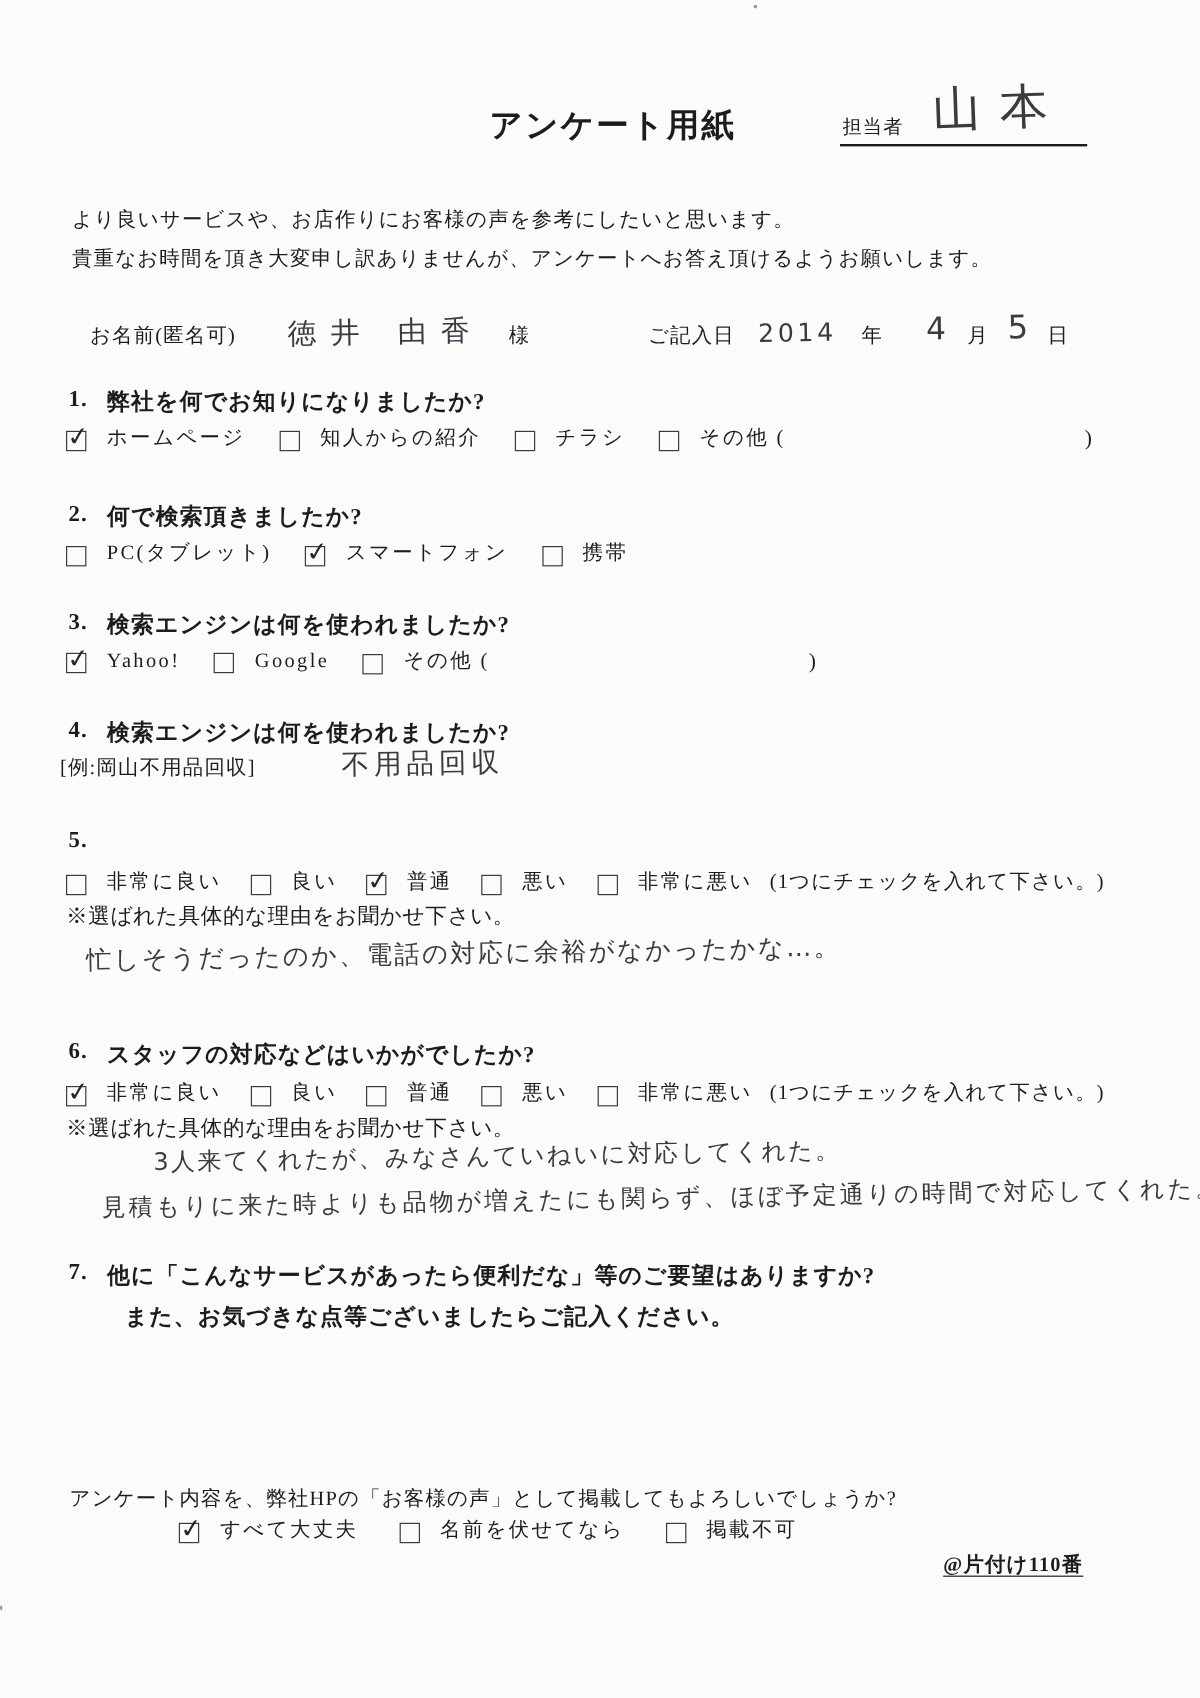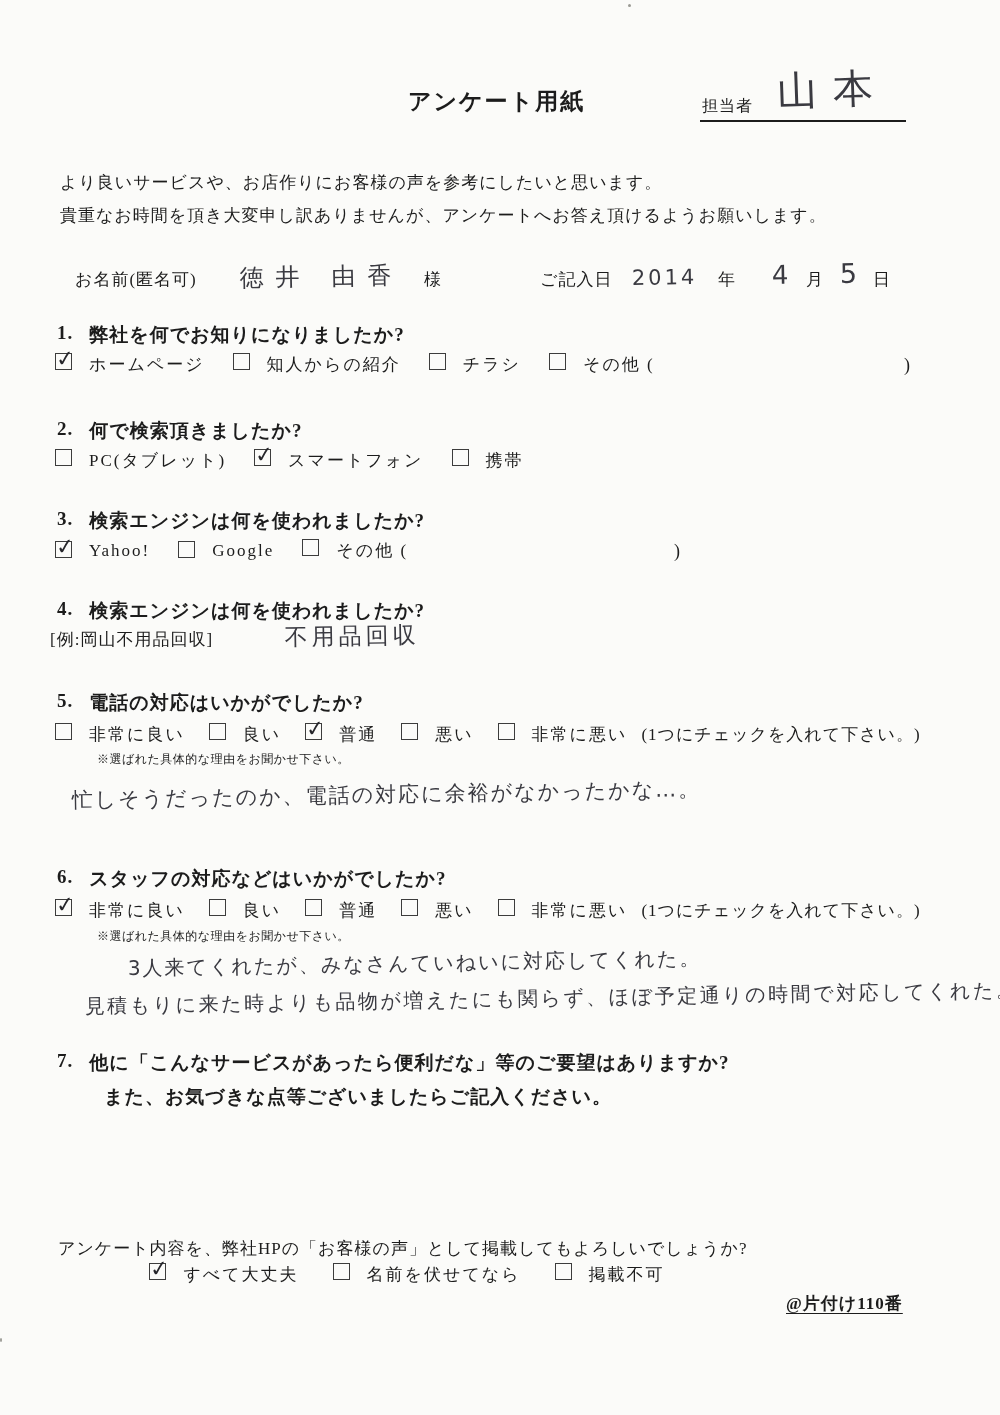--- a/index.html
+++ b/index.html
@@ -3,33 +3,33 @@
 <meta charset="utf-8">
 <style>
   html,body{margin:0;padding:0;}
   body{
     width:1000px;height:1415px;position:relative;overflow:hidden;
     background:#fbfbf9;color:#1c1c1c;
     font-family:"Liberation Serif","DejaVu Serif",serif;
   }
   .abs{position:absolute;}
   
-  .title{font-family:"Liberation Sans","DejaVu Sans",sans-serif;font-weight:700;font-size:23px;letter-spacing:2px;}
+  .title{font-family:"Liberation Sans","DejaVu Sans",sans-serif;font-weight:700;font-size:27px;letter-spacing:2px;}
   .qhead{display:flex;gap:16px;font-weight:700;font-size:19px;letter-spacing:1px;}
   .ptext{font-size:17px;letter-spacing:1px;}
-  .note{font-size:12px;letter-spacing:.5px;margin-left:42px;}
+  .note{font-size:18px;letter-spacing:.5px;}
   
   .hw{
     font-family:"DejaVu Sans",sans-serif;color:#3a3a41;font-weight:400;
     transform:rotate(-1deg);transform-origin:left bottom;white-space:nowrap;
   }
   
   .optrow{display:flex;align-items:center;font-size:17px;}
   .opts{display:inline-flex;align-items:center;column-gap:28px;}
-  .opt{display:inline-flex;align-items:flex-start;gap:17px;letter-spacing:2px;}
+  .opt{display:inline-flex;align-items:flex-end;gap:17px;letter-spacing:2px;}
   .checkbox{
     display:inline-block;width:15px;height:15px;flex:0 0 15px;
     border:1.7px solid #3c3c3c;position:relative;background:transparent;
   }
   .checkbox[data-checked="true"]::after{
     content:"✓";position:absolute;left:0px;top:-8px;font-size:22px;color:#26262b;
     font-family:"DejaVu Sans",sans-serif;transform:rotate(-6deg);
   }
   .paren{font-size:18px;}
   .staff-line{border-bottom:2px solid #1c1c1c;width:206px;height:44px;position:relative;}
@@ -135,21 +135,20 @@
   <span>4.</span>
   <span>検索エンジンは何を使われましたか?</span>
 </div>
 <div class="abs" style="left:50px;top:628px;">
   <span class="ptext">[例:岡山不用品回収]</span>
   <span class="hw" style="position:absolute;left:235px;top:-6px;font-size:23px;letter-spacing:4px;">不用品回収</span>
 </div>
 
 <div class="abs qhead" style="left:57px;top:690px;">
   <span>5.</span>
-  <span>電話の対応はいかがでしたか?</span>
 </div>
 <div class="abs optrow" style="left:55px;top:723px;">
   <span class="opts" style="column-gap:24px;">
       <span class="opt">
         <span class="checkbox" data-checked="false"></span>
         <span class="opt-label">非常に良い</span>
       </span>
       <span class="opt">
         <span class="checkbox" data-checked="false"></span>
         <span class="opt-label">良い</span>

